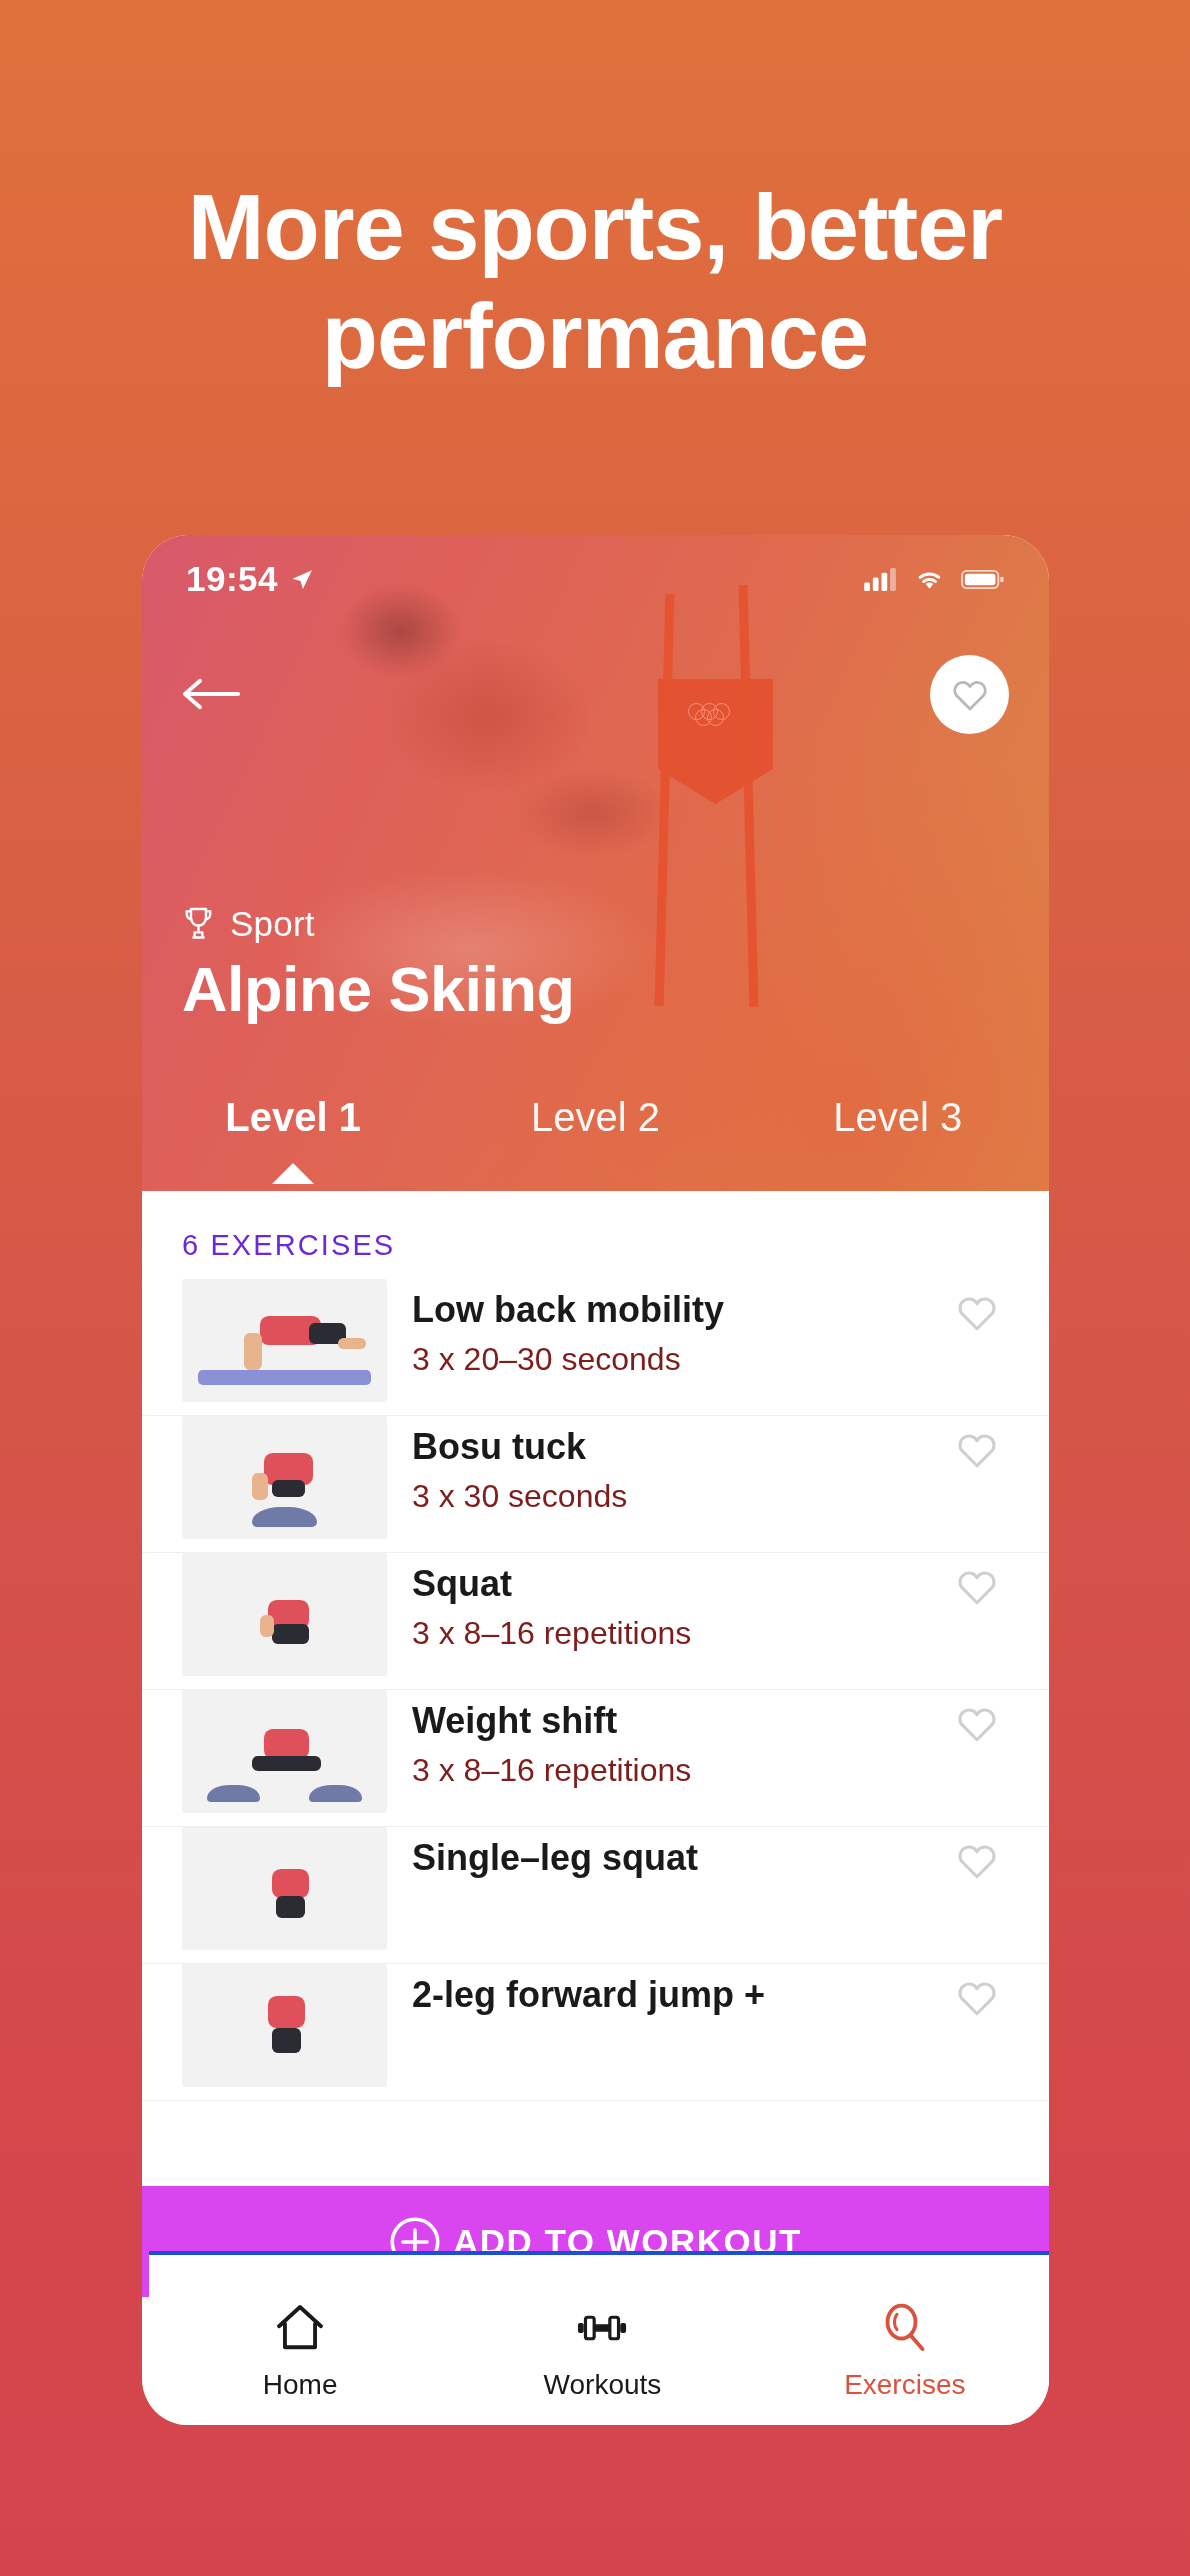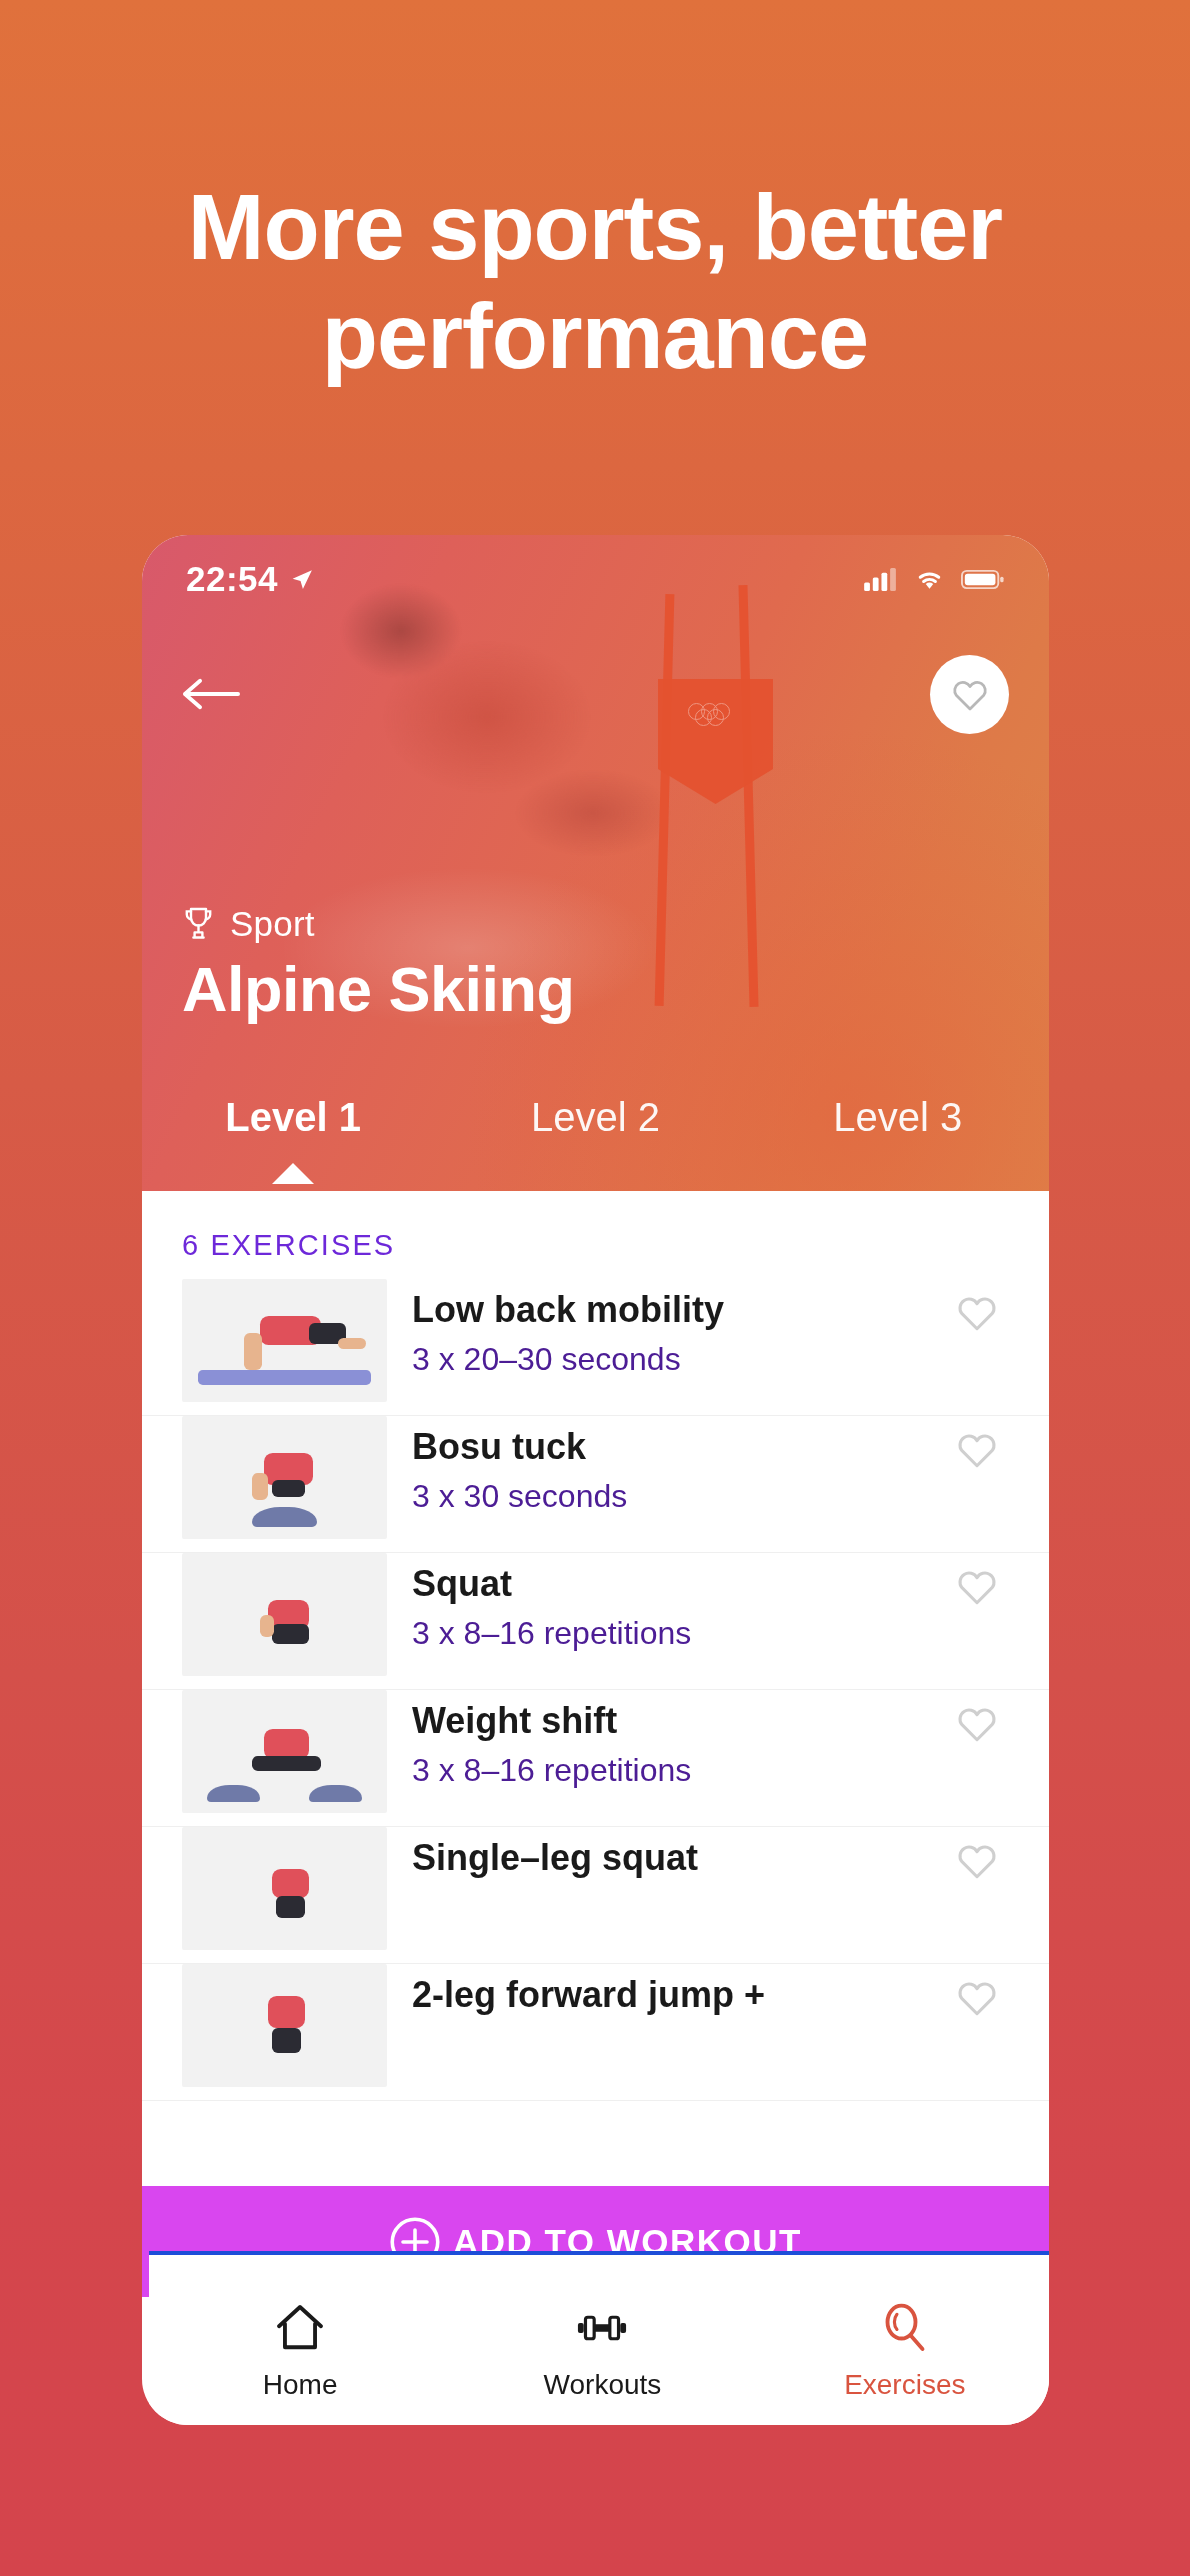--- a/index.html
+++ b/index.html
@@ -153,21 +153,21 @@
     position:absolute; background:#2B2B33; border-radius:5.8px;
   }
   .ex-thumb .skin{
     position:absolute; background:#E7B48E; border-radius:5.8px;
   }
   .ex-body{ padding-top:9.6px; flex:1; min-width:0; }
   .ex-name{
     font-size:36px; font-weight:bold; color:#1A1A1A; line-height:1.18;
     white-space:nowrap; overflow:hidden; text-overflow:ellipsis;
   }
-  .ex-meta{ font-size:32px; color:#4c1d95; margin-top:9.6px; font-weight:400; }
+  .ex-meta{ font-size:32px; color:#7f1d1d; margin-top:9.6px; font-weight:400; }
   .ex-heart{ flex:none; width:54px; padding-top:13.4px; cursor:pointer; }
 
   
   .add-bar{
     position:absolute; left:0; bottom:128px; width:100%; height:111px;
     background:#d946ef; color:#FFFFFF;
     display:flex; align-items:center; justify-content:center; gap:12px;
     cursor:pointer; z-index:6;
   }
   .add-bar-label{ font-size:35px; font-weight:bold; letter-spacing:1.5px; }
@@ -204,21 +204,21 @@
     <div class="ph-rings">
       <span class="ph-ring" style="left:0;top:0"></span>
       <span class="ph-ring" style="left:12.5px;top:0"></span>
       <span class="ph-ring" style="left:25px;top:0"></span>
       <span class="ph-ring" style="left:6.7px;top:5.8px"></span>
       <span class="ph-ring" style="left:19px;top:5.8px"></span>
     </div>
 
     <div class="statusbar">
       <div class="sb-time">
-        <span>22:54</span>
+        <span>19:54</span>
         <svg width="25" height="25" viewBox="0 0 24 24">
           <path d="M21 3 2.5 11.2l7.6 2.3 2.3 7.6z" fill="#fff"></path>
         </svg>
       </div>
       <div class="sb-right">
         <svg width="33" height="25" viewBox="0 0 34 26">
           <rect x="0" y="16" width="6" height="9" rx="1.6" fill="#fff"></rect>
           <rect x="9" y="11" width="6" height="14" rx="1.6" fill="#fff"></rect>
           <rect x="18" y="6" width="6" height="19" rx="1.6" fill="#fff"></rect>
           <rect x="27" y="1" width="6" height="24" rx="1.6" fill="#fff" opacity=".45"></rect>

